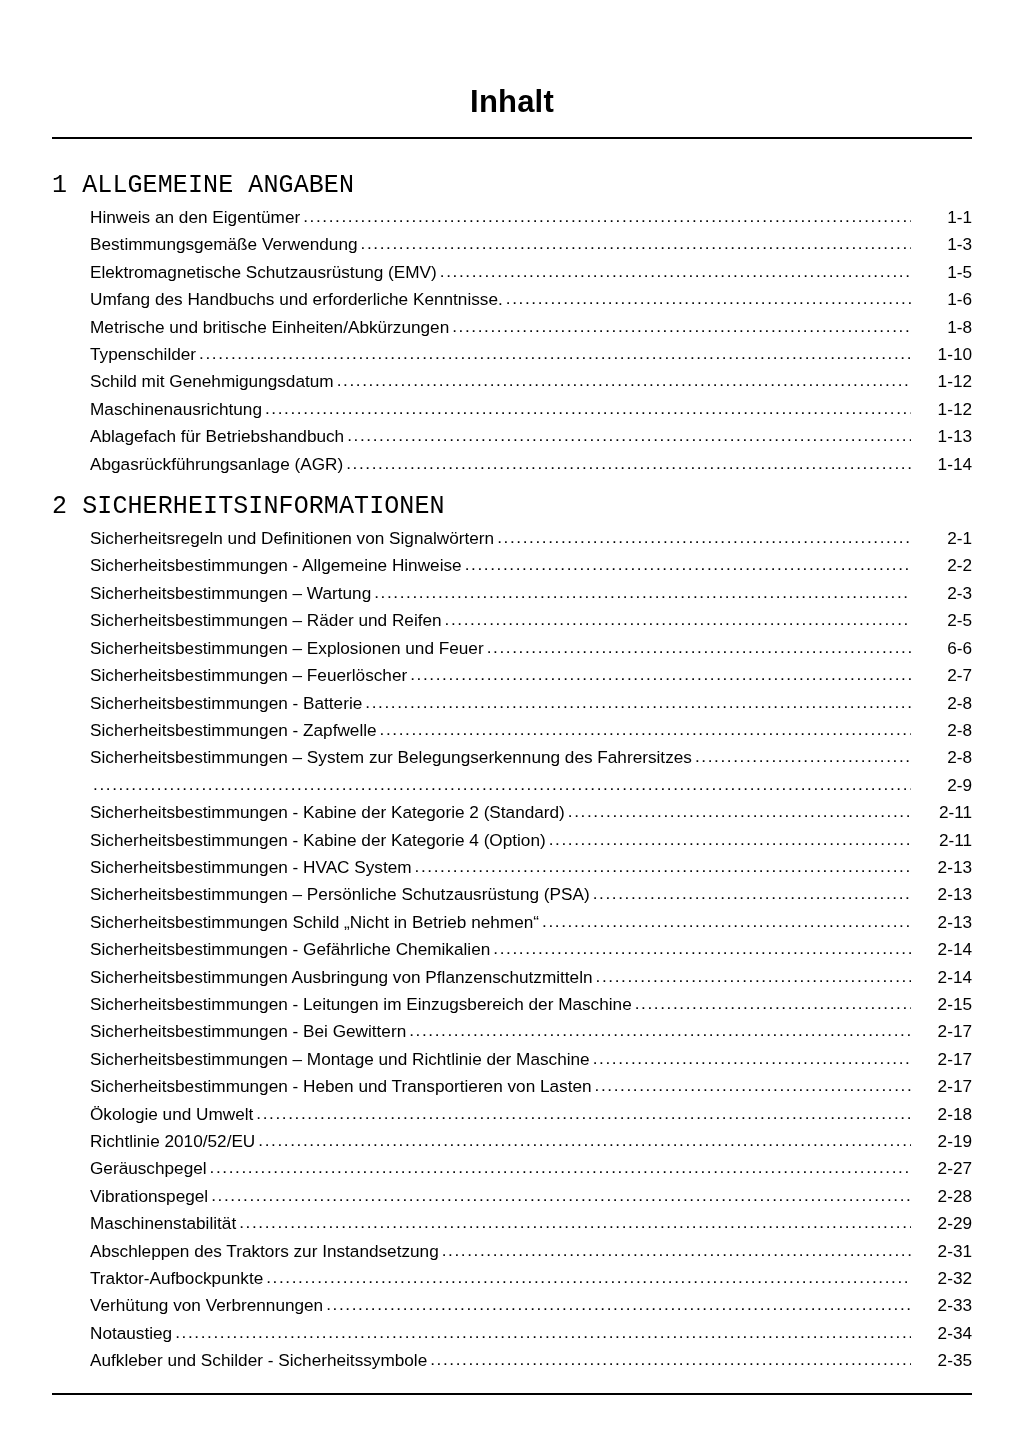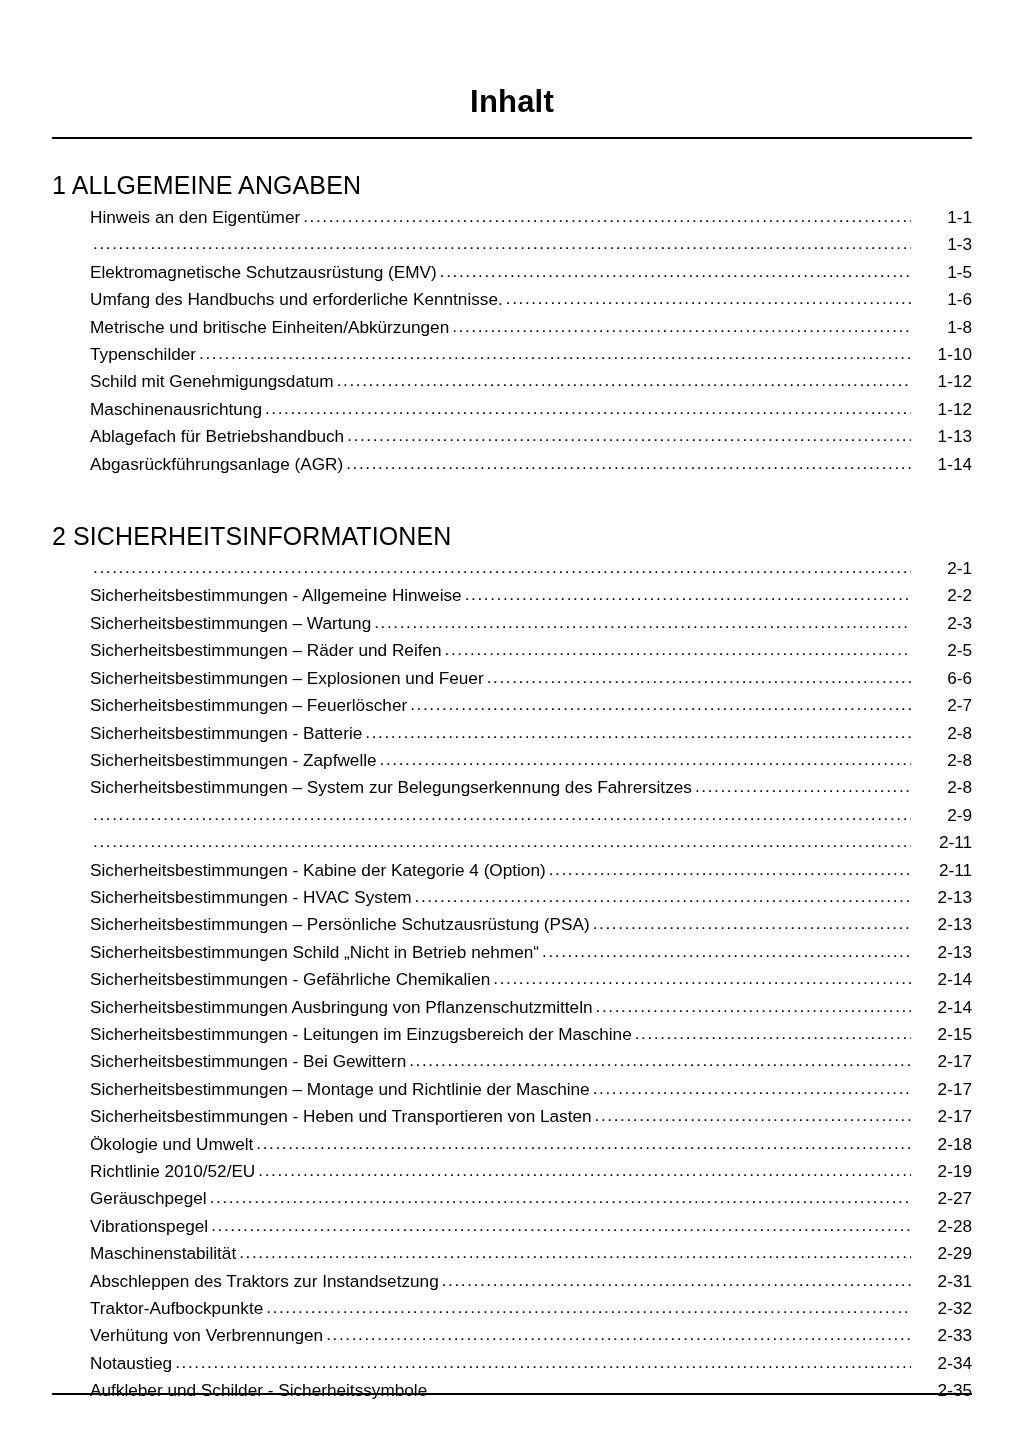--- a/index.html
+++ b/index.html
@@ -38,31 +38,32 @@
     width: 100%;
   }
   .rule-bottom {
     position: absolute;
     left: 52px;
     right: 52px;
     bottom: 52px;
     border-top: 2px solid #000;
   }
   .chapter {
-    margin-top: 44px;
+    margin-top: 14px;
   }
   .chapter:first-of-type {
     margin-top: 32px;
   }
   .chapter-title {
     font-size: 25px;
     font-weight: normal;
     letter-spacing: 0.1px;
     margin: 0 0 4px 0;
     padding-left: 0;
+    font-family: Liberation Mono, monospace;
   }
   .entries {
     padding-left: 38px;
   }
   .entry {
     display: flex;
     align-items: flex-end;
     font-size: 17.2px;
     line-height: 27.4px;
     white-space: nowrap;
@@ -99,20 +100,21 @@
   <div id="toc-root">
       <div class="chapter">
         <div class="chapter-title">1 ALLGEMEINE ANGABEN</div>
         <div class="entries">
           <div class="entry">
             <span class="entry-label">Hinweis an den Eigentümer</span>
             <span class="entry-dots">................................................................................................................................................................</span>
             <span class="entry-page">1-1</span>
           </div>
           <div class="entry">
+            <span class="entry-label">Bestimmungsgemäße Verwendung</span>
             <span class="entry-dots">................................................................................................................................................................</span>
             <span class="entry-page">1-3</span>
           </div>
           <div class="entry">
             <span class="entry-label">Elektromagnetische Schutzausrüstung (EMV)</span>
             <span class="entry-dots">................................................................................................................................................................</span>
             <span class="entry-page">1-5</span>
           </div>
           <div class="entry">
             <span class="entry-label">Umfang des Handbuchs und erforderliche Kenntnisse.</span>
@@ -148,20 +150,21 @@
             <span class="entry-label">Abgasrückführungsanlage (AGR)</span>
             <span class="entry-dots">................................................................................................................................................................</span>
             <span class="entry-page">1-14</span>
           </div>
         </div>
       </div>
       <div class="chapter">
         <div class="chapter-title">2 SICHERHEITSINFORMATIONEN</div>
         <div class="entries">
           <div class="entry">
+            <span class="entry-label">Sicherheitsregeln und Definitionen von Signalwörtern</span>
             <span class="entry-dots">................................................................................................................................................................</span>
             <span class="entry-page">2-1</span>
           </div>
           <div class="entry">
             <span class="entry-label">Sicherheitsbestimmungen - Allgemeine Hinweise</span>
             <span class="entry-dots">................................................................................................................................................................</span>
             <span class="entry-page">2-2</span>
           </div>
           <div class="entry">
             <span class="entry-label">Sicherheitsbestimmungen – Wartung</span>
@@ -196,20 +199,21 @@
           <div class="entry">
             <span class="entry-label">Sicherheitsbestimmungen – System zur Belegungserkennung des Fahrersitzes</span>
             <span class="entry-dots">................................................................................................................................................................</span>
             <span class="entry-page">2-8</span>
           </div>
           <div class="entry">
             <span class="entry-dots">................................................................................................................................................................</span>
             <span class="entry-page">2-9</span>
           </div>
           <div class="entry">
+            <span class="entry-label">Sicherheitsbestimmungen - Kabine der Kategorie 2 (Standard)</span>
             <span class="entry-dots">................................................................................................................................................................</span>
             <span class="entry-page">2-11</span>
           </div>
           <div class="entry">
             <span class="entry-label">Sicherheitsbestimmungen - Kabine der Kategorie 4 (Option)</span>
             <span class="entry-dots">................................................................................................................................................................</span>
             <span class="entry-page">2-11</span>
           </div>
           <div class="entry">
             <span class="entry-label">Sicherheitsbestimmungen - HVAC System</span>

